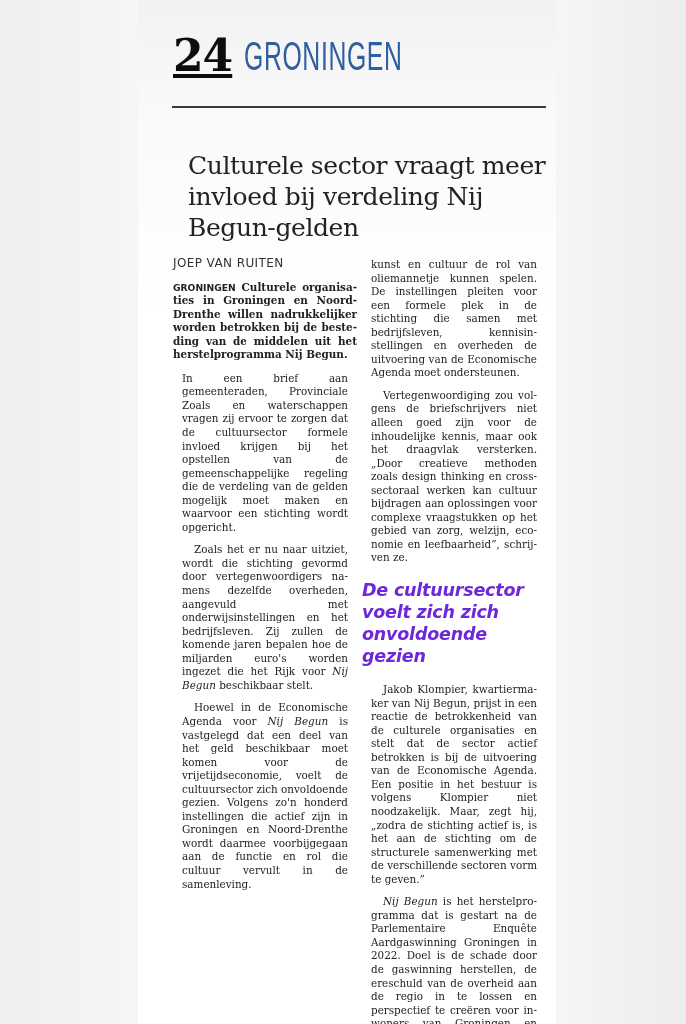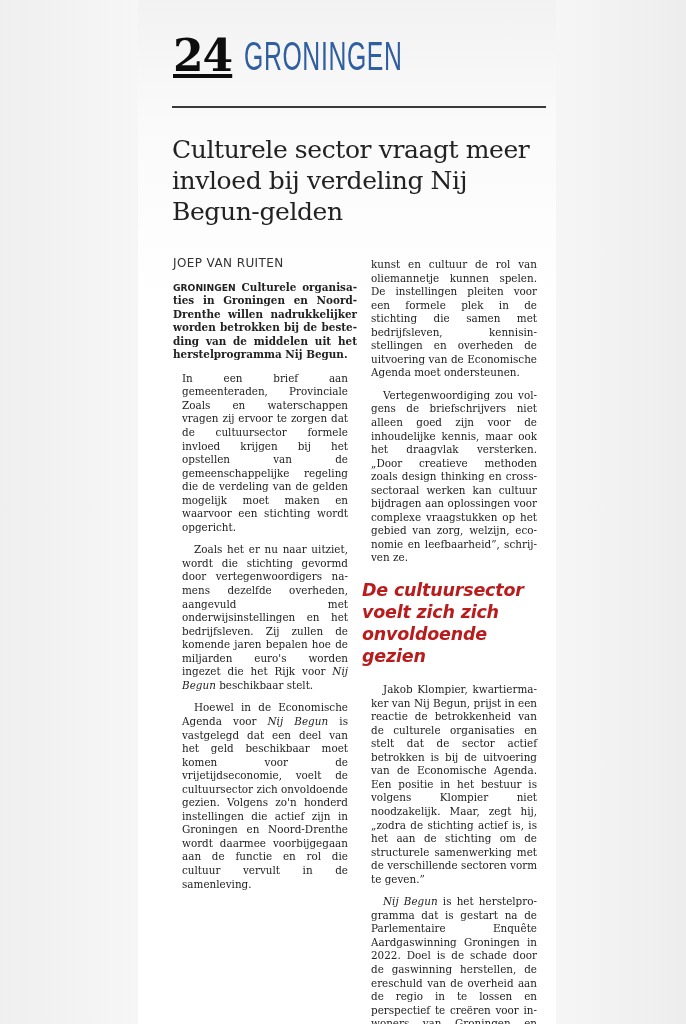--- a/index.html
+++ b/index.html
@@ -62,21 +62,21 @@
     .headline {
       position: absolute;
       left: 172px;
       top: 134px;
       width: 380px;
       font-family: "DejaVu Serif", serif;
       font-size: 25px;
       line-height: 31px;
       color: #222;
       letter-spacing: -0.4px;
-      margin: 0;
+      margin: 16px;
       font-weight: normal;
     }
     .col {
       position: absolute;
       width: 184px;
       font-family: "DejaVu Serif", serif;
       font-size: 10.4px;
       line-height: 13.55px;
       color: #222;
       text-align: justify;
@@ -108,21 +108,21 @@
     }
     p.first {
       text-indent: 0;
     }
     em { }
     .subhead {
       font-family: "DejaVu Sans", sans-serif;
       font-style: italic;
       font-size: 17.5px;
       line-height: 22px;
-      color: #b91c1c;
+      color: #6d28d9;
       margin: 14px 0 16px 0;
       text-align: left;
       letter-spacing: -0.2px;
     }
   </style>
 </head>
 <body>
 
 <div class="paper"></div>
 

